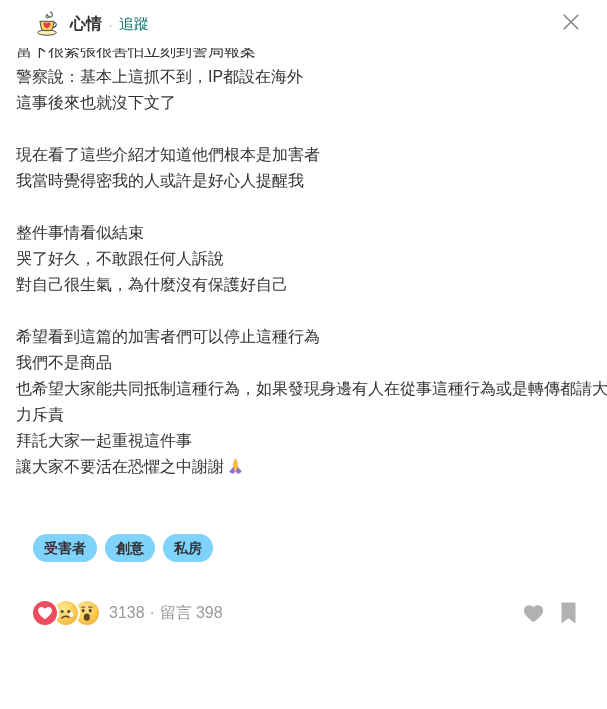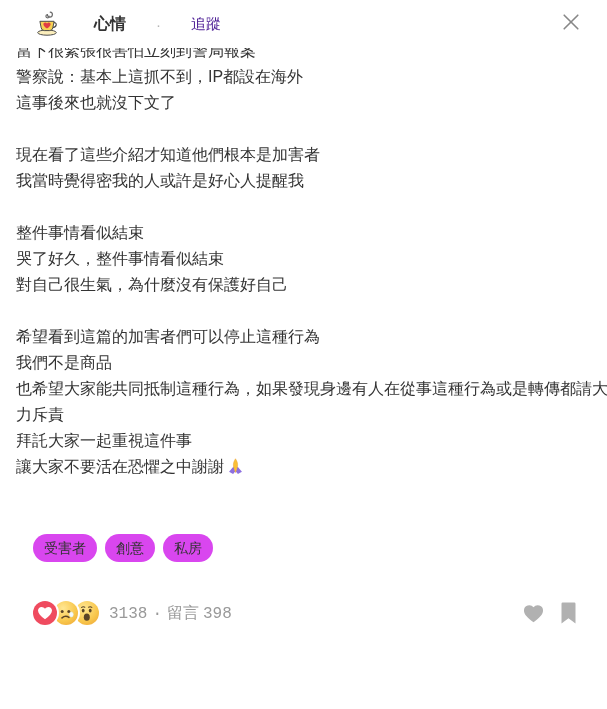--- a/index.html
+++ b/index.html
@@ -1,36 +1,36 @@
 <!DOCTYPE html>
 <html><head>
 <meta charset="utf-8">
 <style>
   html,body{margin:0;padding:0;background:#fff;}
   .screen{position:relative;width:607px;height:709px;background:#ffffff;overflow:hidden;
           font-family:"Liberation Sans","DejaVu Sans",sans-serif;}
   
   .hdr{position:absolute;top:0;left:0;right:0;height:48px;background:#fff;z-index:10;
-       display:flex;align-items:center;padding-left:34px;gap:24px;}
+       display:flex;align-items:center;padding-left:34px;}
   .board-icon{width:28px;height:28px;flex:0 0 auto;cursor:pointer;}
   .forum-name{font-size:16px;font-weight:bold;color:#333;margin-left:8px;cursor:pointer;}
   .hdr-dot{color:#b5b5b5;margin:0 6px;font-size:15px;}
-  .follow{color:#4c1d95;font-size:15px;cursor:pointer;}
+  .follow{color:#0f766e;font-size:15px;cursor:pointer;}
   .close-btn{position:absolute;right:27px;top:13px;width:18px;height:18px;cursor:pointer;}
   
   .scroll{position:absolute;top:48px;left:0;right:0;bottom:0;overflow:hidden;background:#fff;}
   .post-body{margin:-10px 0 0 16px;}
   .line{font-size:16px;line-height:26px;min-height:26px;color:#333;white-space:nowrap;}
   .hands{vertical-align:-3px;margin-left:3px;}
   
   .tags{display:flex;gap:8px;margin:51px 0 0 33px;}
-  .tag{background:#d946ef;border-radius:15px;padding:4px 11px;font-size:14px;line-height:20px;
-       color:#333;cursor:pointer;}
+  .tag{background:#7dd3fc;border-radius:15px;padding:4px 11px;font-size:14px;line-height:20px;
+       color:#333;cursor:pointer;font-weight:bold;}
   
-  .eng{display:flex;align-items:center;margin:37px 30px 0 33px;height:28px;font-family:Liberation Mono, monospace;}
+  .eng{display:flex;align-items:center;margin:37px 30px 0 33px;height:28px;}
   .rx{display:flex;align-items:center;cursor:pointer;}
   .rc{width:24px;height:24px;border-radius:50%;position:relative;background:#fff;
       box-shadow:0 0 0 2px #fff;}
   .rc + .rc{margin-left:-3px;}
   .rc-1{z-index:3}.rc-2{z-index:2}.rc-3{z-index:1}
   .counts{margin-left:10px;font-size:16px;color:#999;}
   .counts .sep{margin:0 5px;}
   .counts .cnum{margin-left:4px;}
   .acts{margin-left:auto;display:flex;align-items:center;gap:15px;}
   .act{cursor:pointer;display:flex;align-items:center;}
@@ -74,21 +74,21 @@
 
     <div class="post-body">
       <div class="line">當下很緊張很害怕立刻到警局報案</div>
       <div class="line">警察說：基本上這抓不到，IP都設在海外</div>
       <div class="line">這事後來也就沒下文了</div>
       <div class="line"></div>
       <div class="line">現在看了這些介紹才知道他們根本是加害者</div>
       <div class="line">我當時覺得密我的人或許是好心人提醒我</div>
       <div class="line"></div>
       <div class="line">整件事情看似結束</div>
-      <div class="line">哭了好久，整件事情看似結束</div>
+      <div class="line">哭了好久，不敢跟任何人訴說</div>
       <div class="line">對自己很生氣，為什麼沒有保護好自己</div>
       <div class="line"></div>
       <div class="line">希望看到這篇的加害者們可以停止這種行為</div>
       <div class="line">我們不是商品</div>
       <div class="line">也希望大家能共同抵制這種行為，如果發現身邊有人在從事這種行為或是轉傳都請大</div>
       <div class="line">力斥責</div>
       <div class="line">拜託大家一起重視這件事</div>
       <div class="line">
         <span>讓大家不要活在恐懼之中謝謝</span><span class="hands"><svg width="17" height="17" viewBox="0 0 18 18">
           <path d="M2.2 14.6 L6.9 9.0 L8.7 14.4 L6.4 16.9 Z" fill="#8d6fe0"></path>

